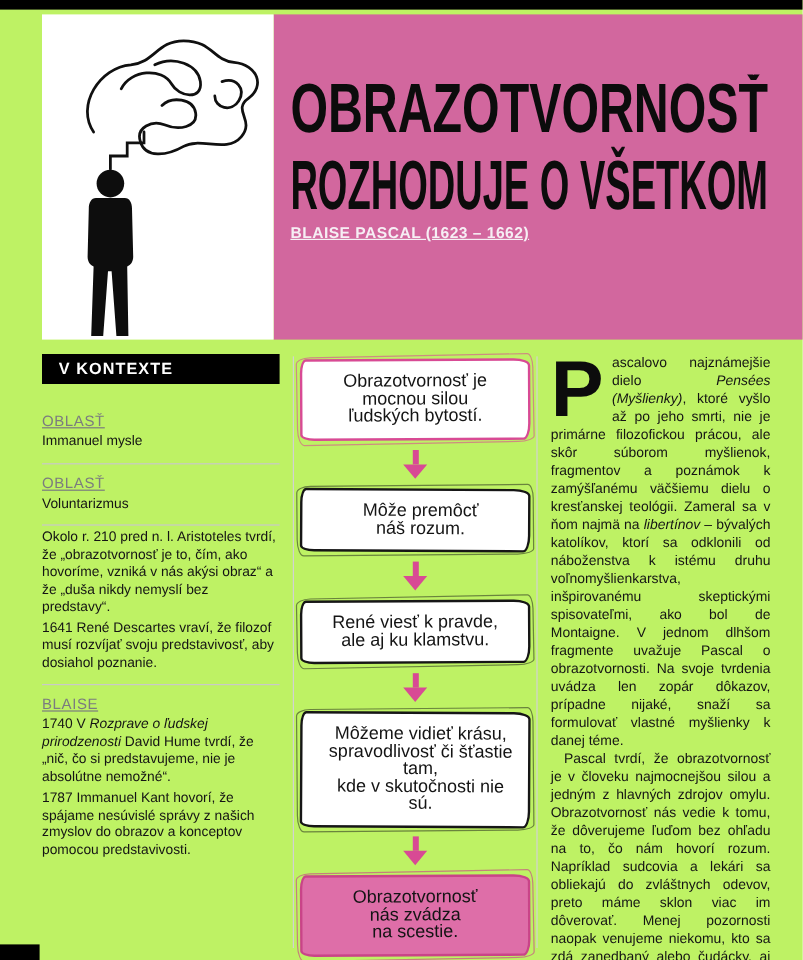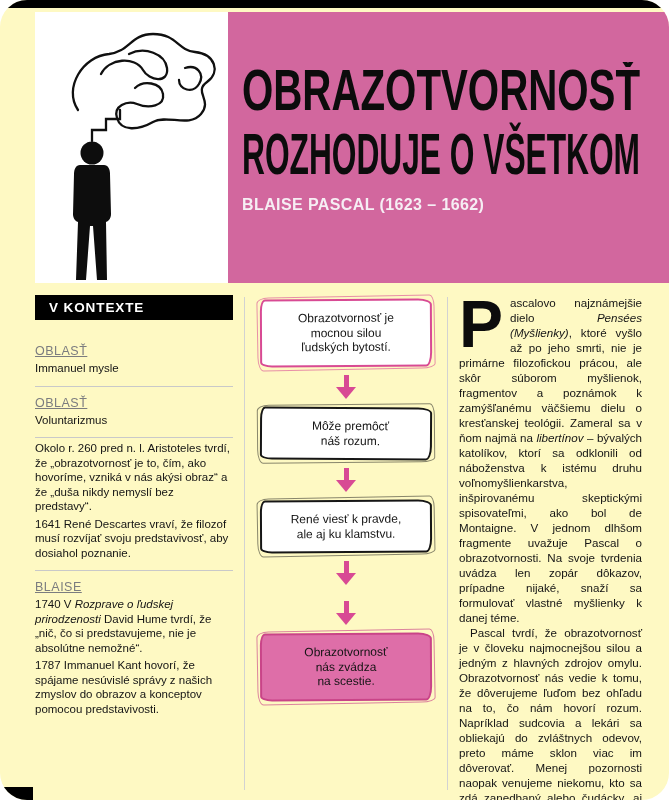--- a/index.html
+++ b/index.html
@@ -1,48 +1,48 @@
 <!DOCTYPE html>
 <html><head>
 <meta charset="utf-8">
 <style>
   html,body{margin:0;padding:0;background:#ffffff;}
-  .page{position:relative;width:669px;height:800px;overflow:hidden;background:#fef9c3;
-        font-family:"Liberation Sans",sans-serif;color:#141414;border-radius:27px;}
+  .page{position:relative;width:669px;height:800px;overflow:hidden;background:#bef264;
+        font-family:"Liberation Sans",sans-serif;color:#141414;}
 
   .top-bar{position:absolute;top:0;left:0;width:669px;height:8px;background:#000;}
   .page-number{position:absolute;top:14px;left:35px;font-size:19px;font-weight:700;letter-spacing:.3px;}
 
   
   .hero{position:absolute;top:12px;left:0;width:669px;height:271px;display:flex;}
   .hero-left{width:193px;margin-left:35px;background:#fff;position:relative;}
   .hero-right{flex:1;background:#d2679e;box-sizing:border-box;padding:50px 0 0 14px;}
   .title-svg{display:block;}
   .title-line{font-family:"Liberation Sans",sans-serif;font-weight:700;fill:#0c0c0c;}
-  .subtitle{color:#f6eef4;font-weight:700;font-size:16px;letter-spacing:.4px;margin-top:10px;}
+  .subtitle{color:#f6eef4;font-weight:700;font-size:13px;letter-spacing:.4px;text-decoration:underline;}
 
   
   .content{position:absolute;top:295px;left:35px;right:27px;bottom:0;display:flex;}
   .col-divider{width:1px;background:#d2d2d2;margin:2px 11px 10px 11px;}
 
   
   .context{width:198px;box-sizing:border-box;}
   .context-header{background:#000;color:#fff;font-weight:700;font-size:13.5px;
                   letter-spacing:.9px;padding:5px 14px;margin-bottom:24px;}
   .ctx-label{color:#7b7c7f;font-size:12.5px;letter-spacing:.5px;margin-top:9px;text-decoration:underline;}
   .ctx-entry{font-size:11.5px;line-height:14.5px;margin:3px 0 0 0;}
   .ctx-rule{border:0;border-top:1px solid #c9c9c9;margin:10px 0 0 0;}
 
   .b{font-weight:400;}
   .i{font-style:italic;}
 
   
   .flow{width:180px;display:flex;flex-direction:column;align-items:center;padding-top:4px;}
-  .fbox{box-sizing:border-box;width:172px;background:#fff;border:2.2px solid #161616;
-        padding:10px 12px;text-align:center;font-size:12px;line-height:14.5px;
+  .fbox{box-sizing:border-box;width:192px;background:#fff;border:2.2px solid #161616;
+        padding:10px 12px;text-align:center;font-size:15px;line-height:14.5px;
         position:relative;border-radius:5px 14px 6px 12px/12px 6px 14px 5px;}
   .fbox::before{content:"";position:absolute;inset:-5px;border:1.5px solid rgba(22,22,22,.5);
         border-radius:12px 5px 14px 6px/6px 12px 5px 14px;transform:rotate(-0.8deg);pointer-events:none;}
   .fbox.tilt-a{transform:rotate(-0.3deg);}
   .fbox.tilt-b{transform:rotate(0.3deg);padding-left:21px;}
   .fbox.pink{border-color:#d84a94;}
   .fbox.pink::before{border-color:rgba(216,74,148,.6);}
   .fbox.final{background:#de6ea8;border-color:#c94488;font-weight:700;}
   .fbox.final::before{border-color:rgba(201,68,136,.65);}
   .fbox p{margin:0;white-space:pre-line;}
@@ -97,21 +97,21 @@
       <div class="context-header">V KONTEXTE</div>
 
       <div class="ctx-label">OBLASŤ</div>
       <p class="ctx-entry"><span class="b">Immanuel mysle</span></p>
       <hr class="ctx-rule">
 
       <div class="ctx-label">OBLASŤ</div>
       <p class="ctx-entry"><span class="b">Voluntarizmus</span></p>
       <hr class="ctx-rule">
 
-      <p class="ctx-entry"><span class="b">Okolo r. 260 pred n. l. </span><span>Aristoteles tvrdí, že „obrazotvornosť je to, čím, ako hovoríme, vzniká v nás akýsi obraz“ a že „duša nikdy nemyslí bez predstavy“.</span></p>
+      <p class="ctx-entry"><span class="b">Okolo r. 210 pred n. l. </span><span>Aristoteles tvrdí, že „obrazotvornosť je to, čím, ako hovoríme, vzniká v nás akýsi obraz“ a že „duša nikdy nemyslí bez predstavy“.</span></p>
       <p class="ctx-entry"><span class="b">1641 </span><span>René Descartes vraví, že filozof musí rozvíjať svoju predstavivosť, aby dosiahol poznanie.</span></p>
       <hr class="ctx-rule">
 
       <div class="ctx-label">BLAISE</div>
       <p class="ctx-entry"><span class="b">1740 </span><span>V </span><span class="i">Rozprave o ľudskej prirodzenosti</span><span> David Hume tvrdí, že „nič, čo si predstavujeme, nie je absolútne nemožné“.</span></p>
       <p class="ctx-entry"><span class="b">1787 </span><span>Immanuel Kant hovorí, že spájame nesúvislé správy z našich zmyslov do obrazov a konceptov pomocou predstavivosti.</span></p>
     </aside>
 
     <div class="col-divider"></div>
 
@@ -137,20 +137,25 @@
 
       <div class="fbox tilt-a">
         <p><span>René viesť </span><span class="b">k pravde,
 ale aj ku klamstvu</span><span>.</span></p>
       </div>
       <div class="arrow">
           <span class="shaft"></span>
           <span class="head"></span>
         </div>
 
+      <div class="fbox tilt-b">
+        <p><span>Môžeme vidieť krásu,
+spravodlivosť či šťastie tam,
+kde </span><span class="b">v skutočnosti nie sú</span><span>.</span></p>
+      </div>
       <div class="arrow">
           <span class="shaft"></span>
           <span class="head"></span>
         </div>
 
       <div class="fbox final tilt-a">
         <p><span class="b">Obrazotvornosť
 nás zvádza
 na scestie.</span></p>
       </div>

